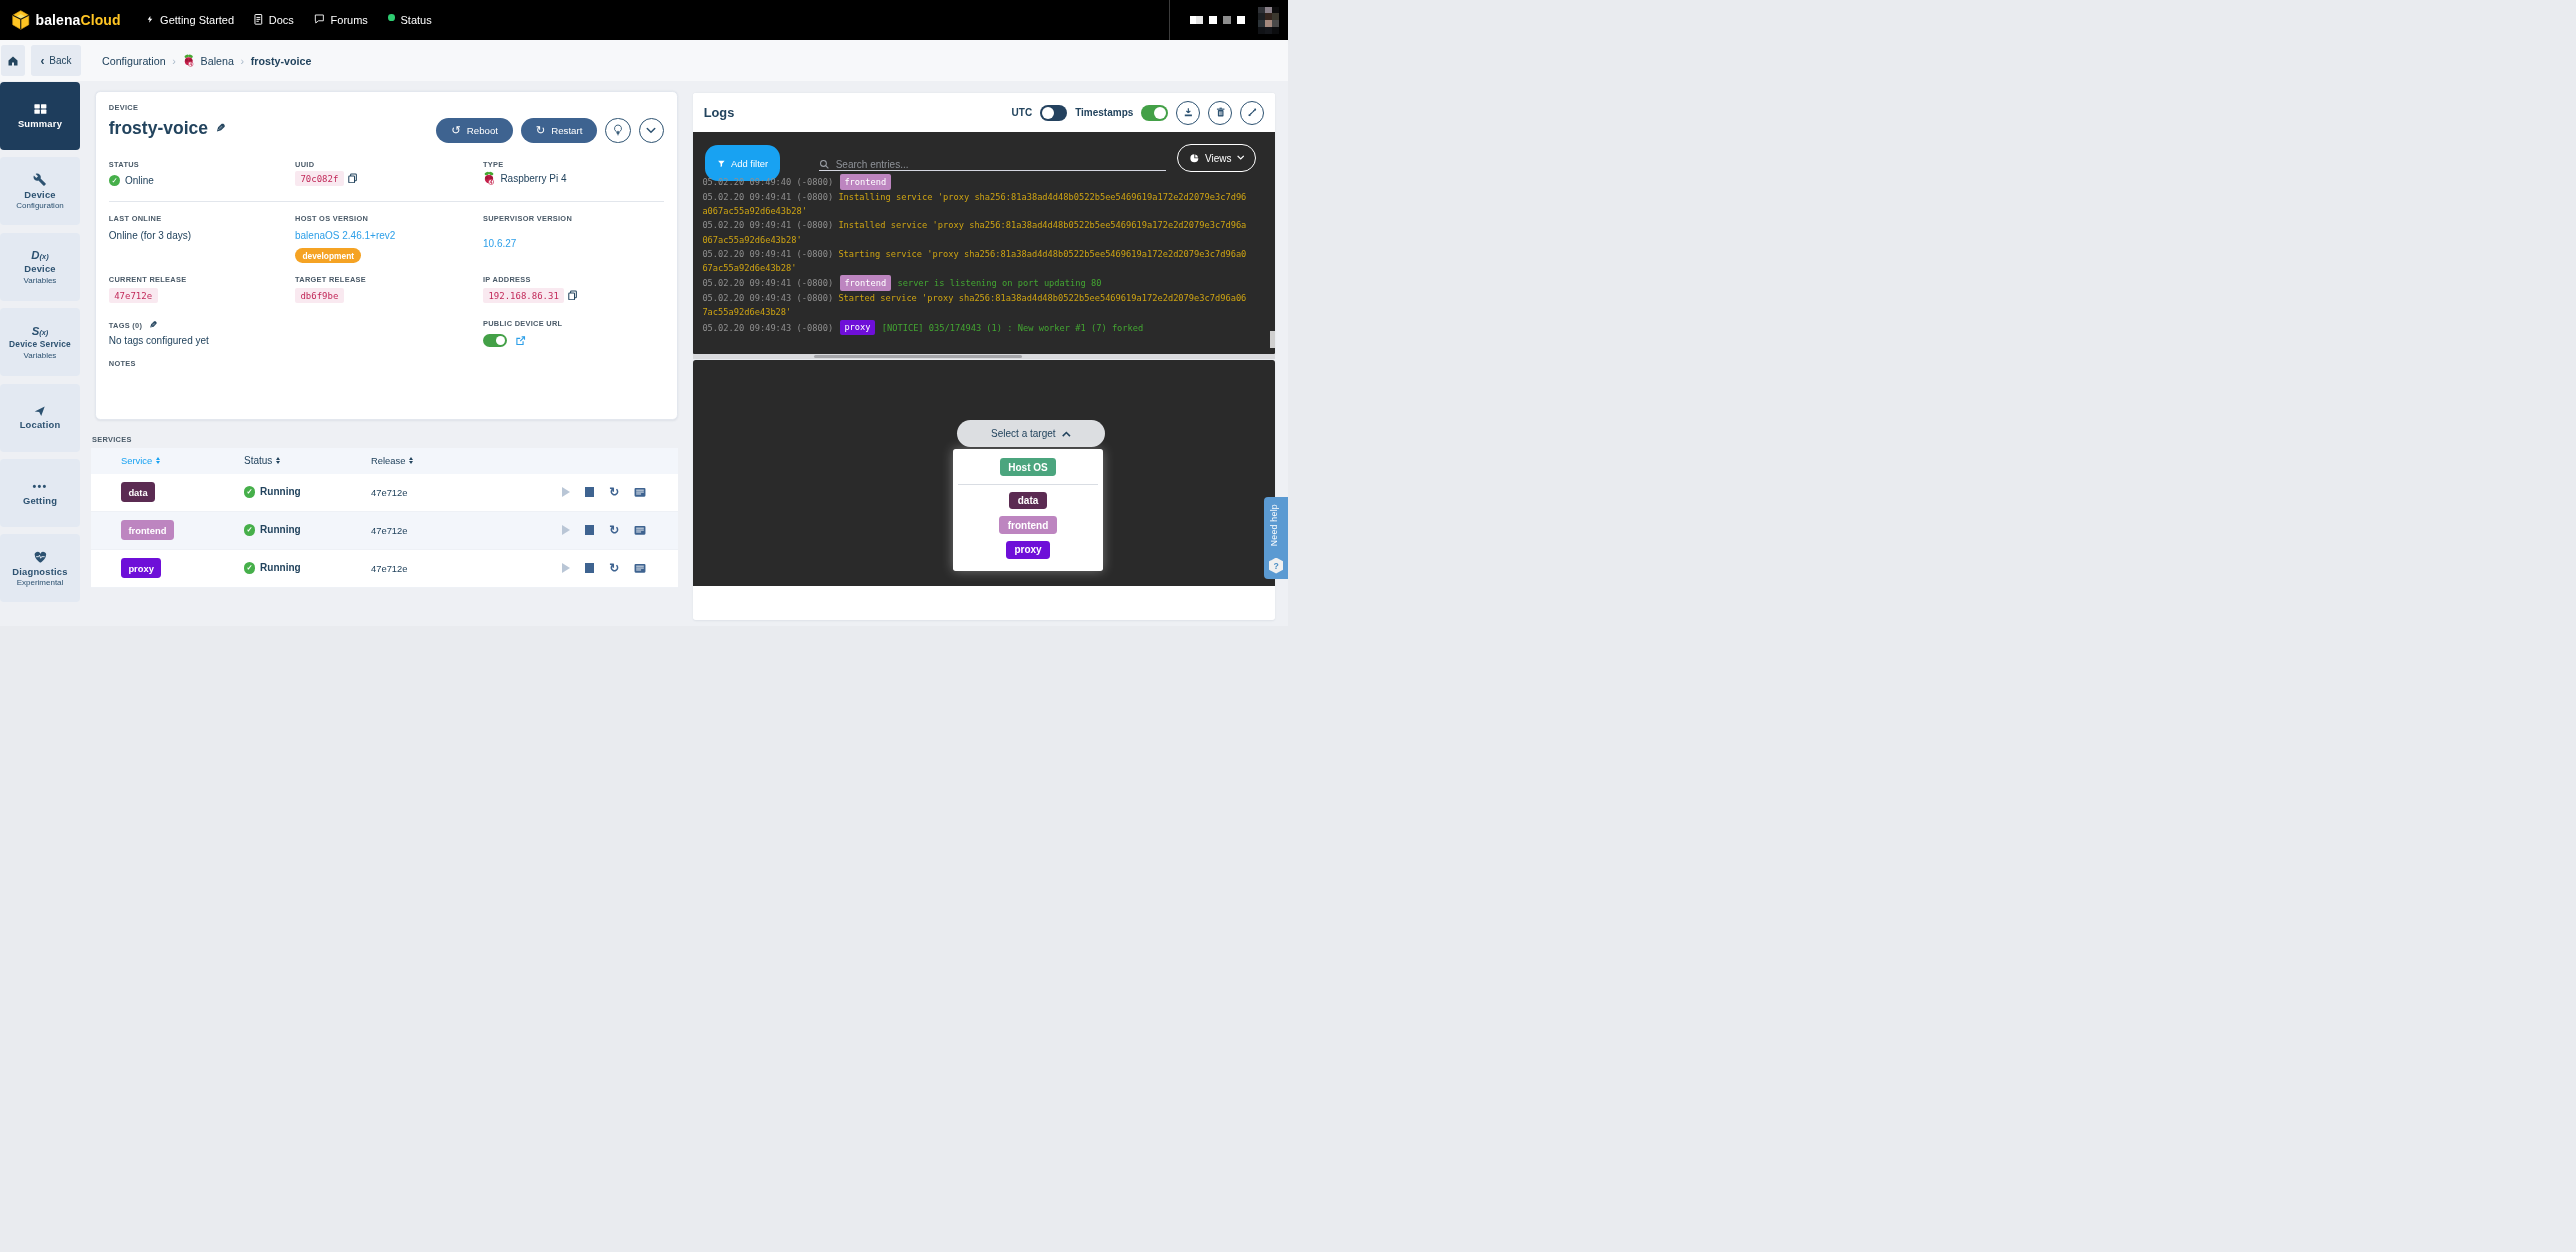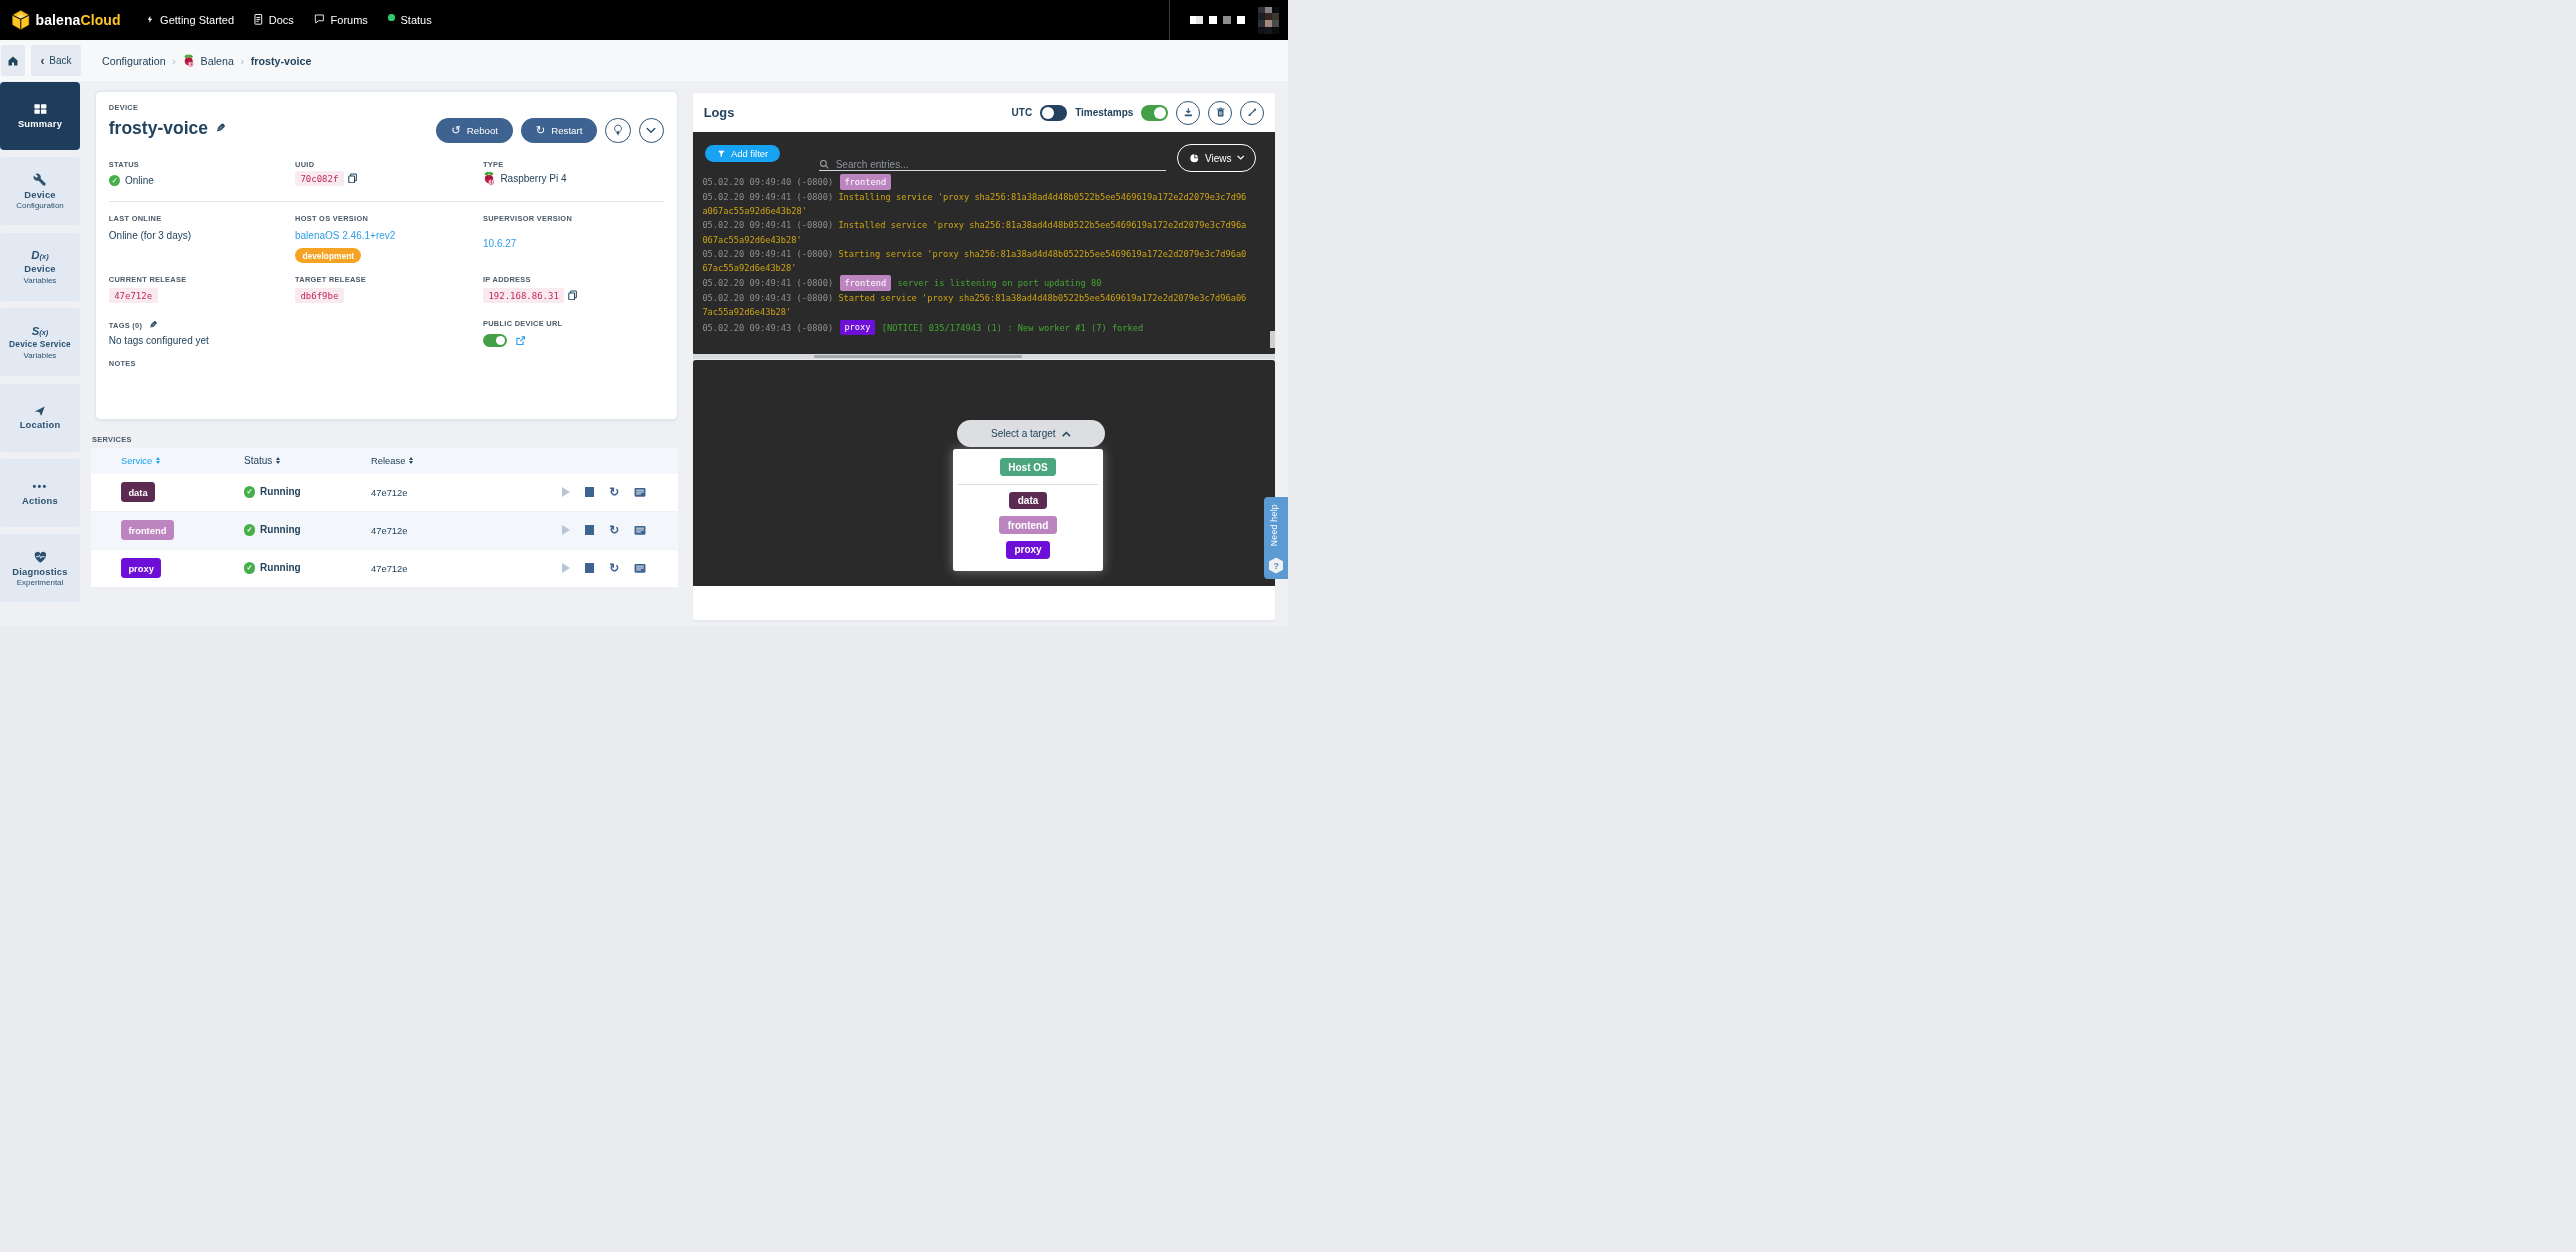--- a/index.html
+++ b/index.html
@@ -91,21 +91,21 @@
   .refresh-gly { color:#3e6390; font-size:12px; font-weight:bold; line-height:1; cursor:pointer; }
 
   
   .logs-panel { left:693px; top:93px; width:582px; height:262px; border-radius:2.7px; overflow:hidden; border:none; }
   .panel-head { height:39px; background:#fff; display:flex; align-items:center; padding:0 10.7px; }
   .panel-title { font-size:12.8px; font-weight:bold; color:#23445e; }
   .logs-head-right { margin-left:auto; display:flex; align-items:center; gap:8px; }
   .tog-label { font-size:10px; font-weight:bold; color:#23445e; }
   .icon-circle { width:24px; height:24px; border-radius:50%; border:1.3px solid #2d5271; background:#fff; display:inline-flex; align-items:center; justify-content:center; cursor:pointer; }
   .logs-dark { position:relative; height:224px; background:#2a2a2a; }
-  .addfilter-btn { position:absolute; left:12px; top:13.4px; height:17px; border:none; border-radius:12.8px; background:#18a2f2; color:#fff; font-size:9.4px; font-family:inherit; display:inline-flex; align-items:center; gap:5.4px; padding:0 12px; cursor:pointer;justify-content:space-between; }
+  .addfilter-btn { position:absolute; left:12px; top:13.4px; height:36px; border:none; border-radius:12.8px; background:#18a2f2; color:#fff; font-size:9.4px; font-family:inherit; display:inline-flex; align-items:center; gap:5.4px; padding:0 12px; cursor:pointer;justify-content:space-between; }
   .search-wrap { position:absolute; left:126px; top:16px; width:347px; height:23px; border-bottom:0.7px solid #d4d6e0; display:flex; align-items:flex-end; gap:6px; cursor:text; }
   .search-ph { color:#8f9399; font-size:10px; }
   .views-btn { position:absolute; right:19px; top:12px; height:28px; border-radius:14px; border:0.7px solid #fff; background:transparent; color:#fff; font-size:10px; font-family:inherit; display:inline-flex; align-items:center; gap:5.4px; padding:0 10.7px; cursor:pointer; }
   .log-lines { position:absolute; left:9.4px; top:42px; right:13.4px; font-family:"DejaVu Sans Mono", monospace; font-size:8.7px; line-height:14.3px; white-space:nowrap; }
   .log-ts { color:#8f8f8f; }
   .log-msg-y { color:#cda313; }
   .log-msg-g { color:#43a532; }
   .log-badge { display:inline-block; color:#fff; padding:0.7px 4.7px; border-radius:2px; margin:0 1.3px; }
   .vscroll-thumb { position:absolute; right:0; bottom:8px; width:5.4px; height:17.5px; background:#cfcfcf; cursor:pointer; }
   .hscroll-track { position:absolute; left:693px; top:354px; width:582px; height:4.7px; background:#d9dadd; }
@@ -244,21 +244,21 @@
       <span class="side-line2">Variables</span>
     </div>
     <div class="side-item">
       <svg width="13.4" height="12" viewBox="0 0 24 24">
           <path d="M2 13 L22 3 L15 22 L11 14 Z" fill="#2d5271"></path>
         </svg>
       <span class="side-line1">Location</span>
     </div>
     <div class="side-item">
       <span class="dots-icon">•••</span>
-      <span class="side-line1">Actions</span>
+      <span class="side-line1">Getting</span>
     </div>
     <div class="side-item">
       <svg width="14.8" height="13.4" viewBox="0 0 24 22">
           <path d="M12 21s-9-5.8-9-11.5A4.8 4.8 0 0 1 12 6a4.8 4.8 0 0 1 9 3.5C21 15.2 12 21 12 21z" fill="#2d5271"></path>
           <polyline points="5,11 9,11 10.5,8.5 12.5,13.5 14,11 19,11" fill="none" stroke="#e3e9f2" stroke-width="1.6"></polyline>
         </svg>
       <span class="side-line1">Diagnostics</span>
       <span class="side-line2">Experimental</span>
     </div>
   </div>

